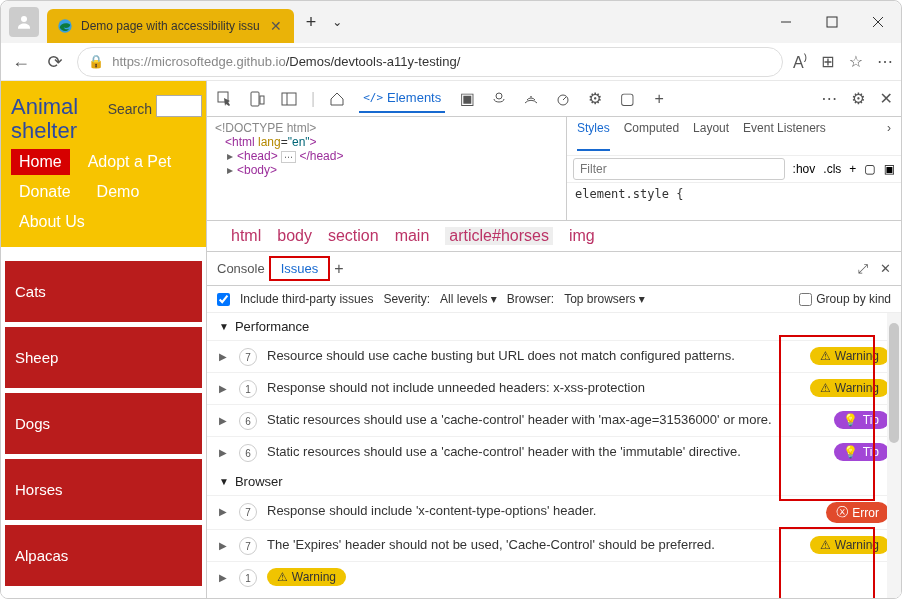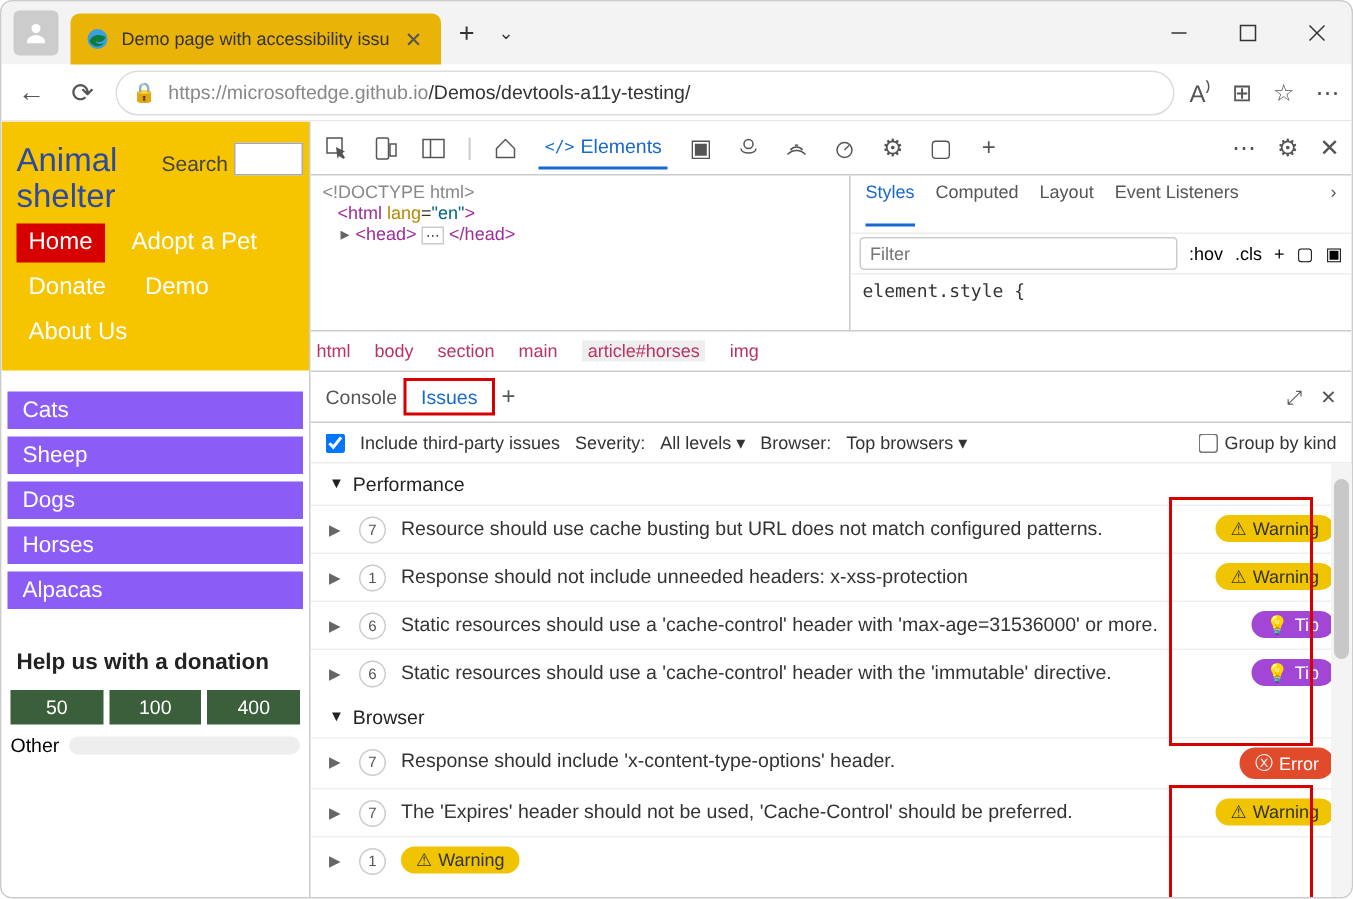--- a/index.html
+++ b/index.html
@@ -25,21 +25,21 @@
 .content{display:flex;height:calc(100% - 80px)}
 .page{width:205px;background:#fff;overflow:hidden;position:relative}
 .page-header{background:#f7c400;padding:14px 10px 6px;position:relative}
 .page-title{color:#2d4aa0;font-size:22px;line-height:1.1}
 .page-search-label{position:absolute;right:54px;top:20px;font-size:14px;color:#444}
 .page-search-input{position:absolute;right:4px;top:14px;width:46px;height:22px;border:1px solid #aaa;background:#fff}
 .page-nav{display:flex;flex-wrap:wrap;padding:6px 0;gap:4px 10px;background:#f7c400}
 .page-nav a{color:#fff;font-size:16px;padding:4px 8px;text-decoration:none}
 .page-nav a.active{background:#d60000}
 .cat-list{padding:14px 4px}
-.cat-list div{background:#8b5cf6;color:#fff;padding:4px 10px;margin-bottom:5px;font-size:15px}
+.cat-list div{background:#b91c1c;color:#fff;padding:22px 10px;margin-bottom:5px;font-size:15px}
 .helpus{padding:8px 10px;font-weight:700;font-size:15px;color:#222}
 .donation-btns{display:flex;gap:4px;padding:2px 6px}
 .donation-btns div{background:#3b5e3b;color:#fff;padding:4px 0;flex:1;text-align:center;font-size:13px}
 .other-row{padding:4px 6px;font-size:13px;display:flex;align-items:center;gap:6px}
 .other-track{flex:1;height:12px;background:#eee;border-radius:6px;position:relative}
 
 .devtools{flex:1;display:flex;flex-direction:column;border-left:1px solid #ccc;background:#fff;overflow:hidden}
 .dt-top{height:36px;display:flex;align-items:center;gap:12px;padding:0 8px;border-bottom:1px solid #ccc}
 .dt-icon{width:20px;height:20px;display:flex;align-items:center;justify-content:center;color:#555;cursor:pointer}
 .dt-tab{font-size:13px;color:#333;padding:6px 4px;cursor:pointer;display:flex;align-items:center;gap:4px}
@@ -50,21 +50,21 @@
 .dom-tree .tag{color:#9b2e9b}
 .dom-tree .attr{color:#b58900}
 .dom-tree .row{white-space:nowrap}
 .dom-tree .tri{display:inline-block;width:10px;color:#666}
 .styles-pane{width:335px;border-left:1px solid #ccc;display:flex;flex-direction:column}
 .styles-tabs{display:flex;gap:14px;padding:4px 10px;border-bottom:1px solid #eee;font-size:12px;color:#555}
 .styles-tabs .active{color:#1769d0;border-bottom:2px solid #1769d0;padding-bottom:14px}
 .styles-filter{display:flex;align-items:center;gap:8px;padding:2px 6px;font-size:12px;border-bottom:1px solid #eee}
 .styles-filter input{flex:1;border:1px solid #ccc;padding:3px 6px;font-size:12px;border-radius:3px}
 .styles-body{padding:4px 8px;font-family:Consolas,monospace;font-size:12px;color:#333}
-.breadcrumb{display:flex;gap:16px;padding:6px 4px;font-size:12px;color:#bb3366;border-bottom:1px solid #ccc}
+.breadcrumb{display:flex;gap:16px;padding:6px 24px;font-size:16px;color:#bb3366;border-bottom:1px solid #ccc}
 .breadcrumb span.sel{background:#eee;color:#bb3366;padding:0 4px}
 .drawer-tabs{display:flex;align-items:center;gap:4px;padding:4px 10px;border-bottom:1px solid #ccc;font-size:13px}
 .drawer-tabs .console{color:#555}
 .drawer-tabs .issues{color:#1769d0;border:2px solid #d60000;padding:3px 10px}
 .drawer-tabs .plus{color:#555;font-size:16px;cursor:pointer}
 .drawer-tabs .right{margin-left:auto;display:flex;gap:12px;color:#555}
 .issues-toolbar{display:flex;align-items:center;gap:10px;padding:6px 10px;font-size:12px;color:#333;border-bottom:1px solid #eee}
 .issues-toolbar .group{margin-left:auto;display:flex;align-items:center;gap:4px}
 .issues-body{overflow-y:auto;flex:1;font-size:13px;position:relative}
 .category{padding:6px 12px;font-weight:400;color:#222;display:flex;align-items:center;gap:6px}
@@ -230,20 +230,21 @@
         <span>⚙</span>
         <span>✕</span>
       </div>
     </div>
 
     <div class="dt-mid">
       <div class="dom-tree">
         <div class="row" style="color:#888">&lt;!DOCTYPE html&gt;</div>
         <div class="row"><span class="tri"></span><span class="tag">&lt;html</span> <span class="attr">lang</span>=<span style="color:#067">"en"</span><span class="tag">&gt;</span></div>
         <div class="row" style="padding-left:12px"><span class="tri">▸</span><span class="tag">&lt;head&gt;</span> <span style="border:1px solid #ccc;padding:0 2px;font-size:9px">⋯</span> <span class="tag">&lt;/head&gt;</span></div>
+        <div class="row" style="padding-left:12px"><span class="tri">▸</span><span class="tag">&lt;body&gt;</span></div>
       </div>
       <div class="styles-pane">
         <div class="styles-tabs">
           <span class="active">Styles</span>
           <span>Computed</span>
           <span>Layout</span>
           <span>Event Listeners</span>
           <span style="margin-left:auto">›</span>
         </div>
         <div class="styles-filter">

